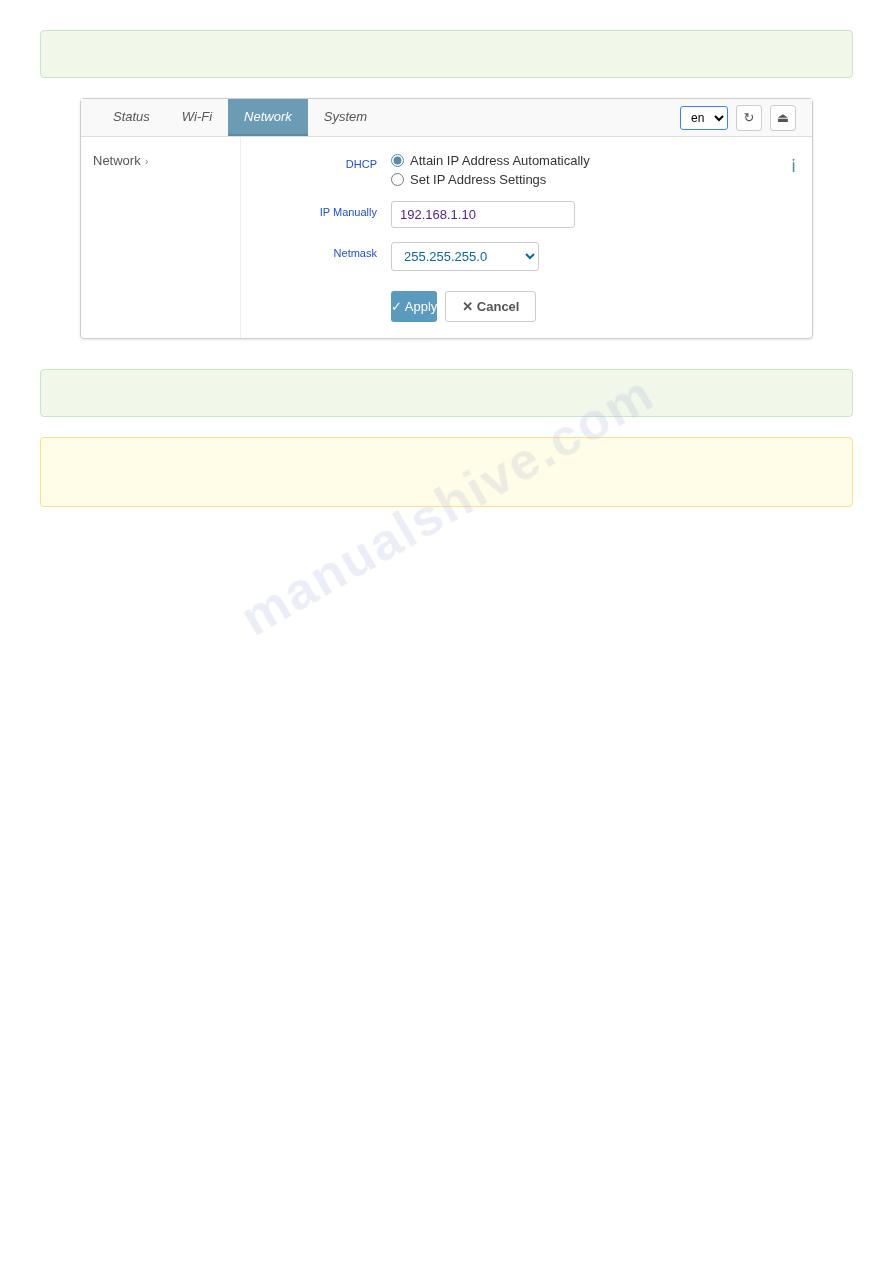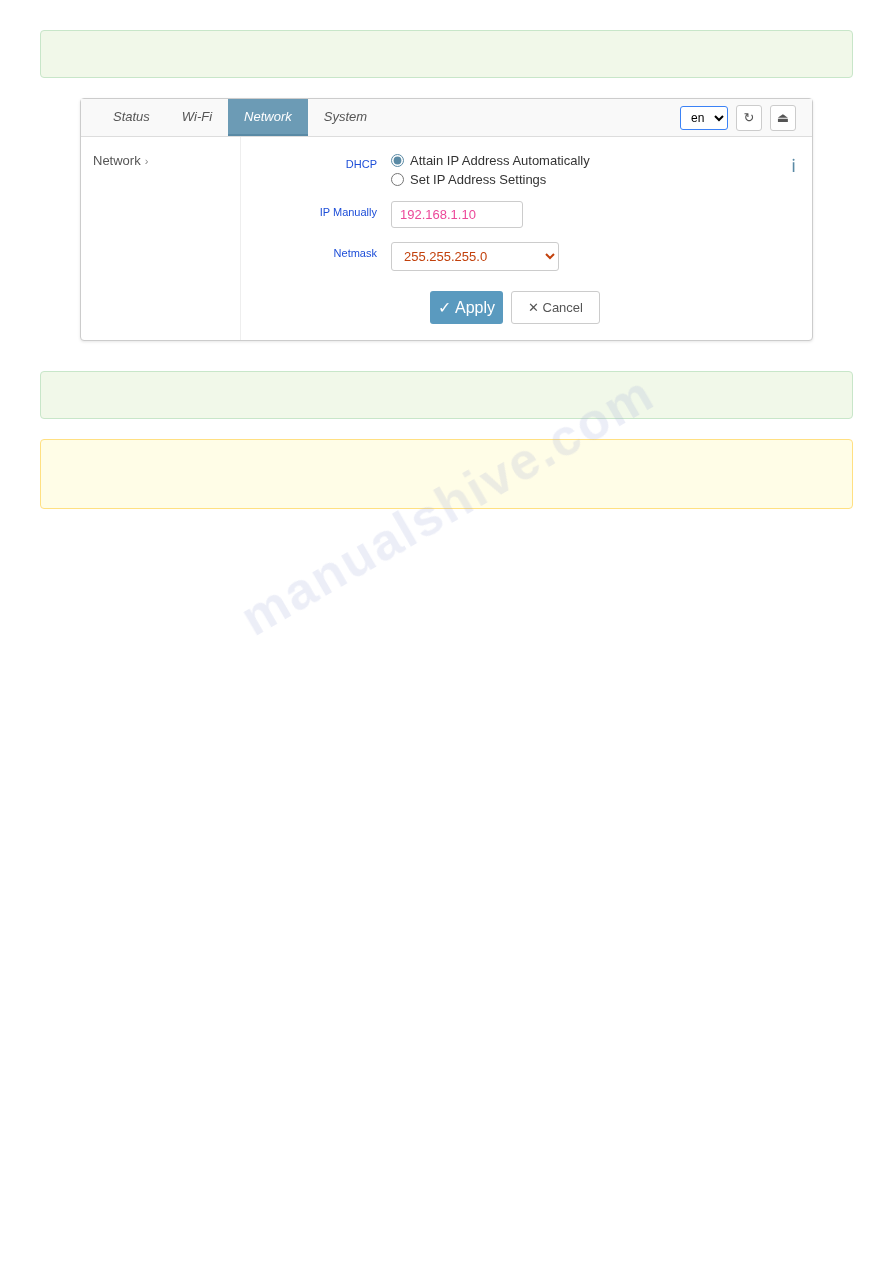--- a/index.html
+++ b/index.html
@@ -205,73 +205,73 @@
       color: #333;
       cursor: pointer;
     }
 
     .radio-option input[type="radio"] {
       accent-color: #5a8aa5;
       cursor: pointer;
     }
 
     .text-input {
-      width: 132px;
+      width: 184px;
       padding: 5px 8px;
       border: 1px solid #ccc;
       border-radius: 3px;
       font-size: 13px;
-      color: #ec4899;
+      color: #4c1d95;
       background: #fff;
     }
 
     .select-input {
-      width: 168px;
+      width: 148px;
       padding: 5px 8px;
       border: 1px solid #ccc;
       border-radius: 3px;
       font-size: 13px;
-      color: #c2410c;
+      color: #0369a1;
       background: #fff;
       cursor: pointer;
     }
 
     
     .btn-row {
       display: flex;
       gap: 8px;
       margin-top: 20px;
       margin-left: 130px;
     }
 
     .btn-apply {
-      padding: 7px 8px;
+      padding: 7px 0;
       background: #5a9abf;
       color: #fff;
       border: none;
       border-radius: 3px;
-      font-size: 16px;
+      font-size: 13px;
       cursor: pointer;
       display: flex;
       align-items: center;
       gap: 4px;
-      margin-left: 39px;
     }
 
     .btn-cancel {
       padding: 7px 16px;
       background: #fff;
       color: #555;
       border: 1px solid #ccc;
       border-radius: 3px;
       font-size: 13px;
       cursor: pointer;
       display: flex;
       align-items: center;
       gap: 4px;
+      font-weight: bold;
     }
 
     
     .middle-green-box {
       margin: 30px 40px 20px 40px;
       border: 1px solid #c8e6c9;
       background: #f1f8e9;
       height: 48px;
       border-radius: 4px;
     }

